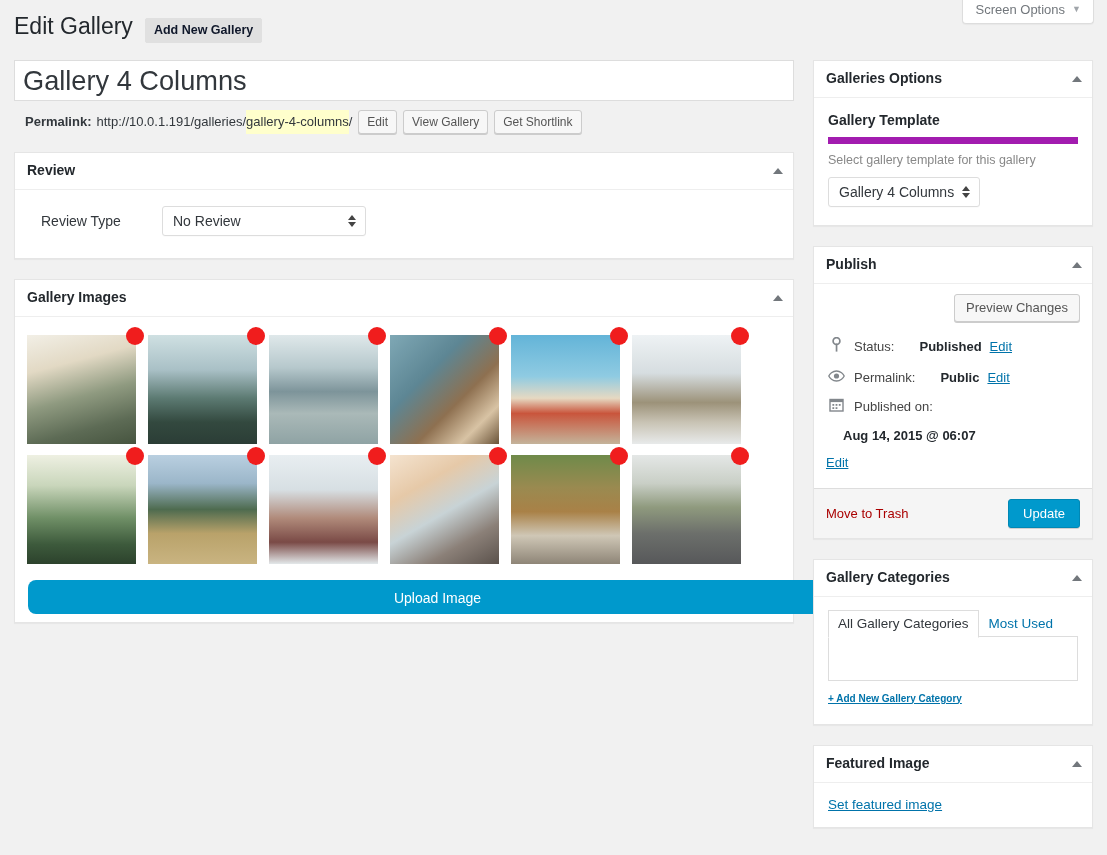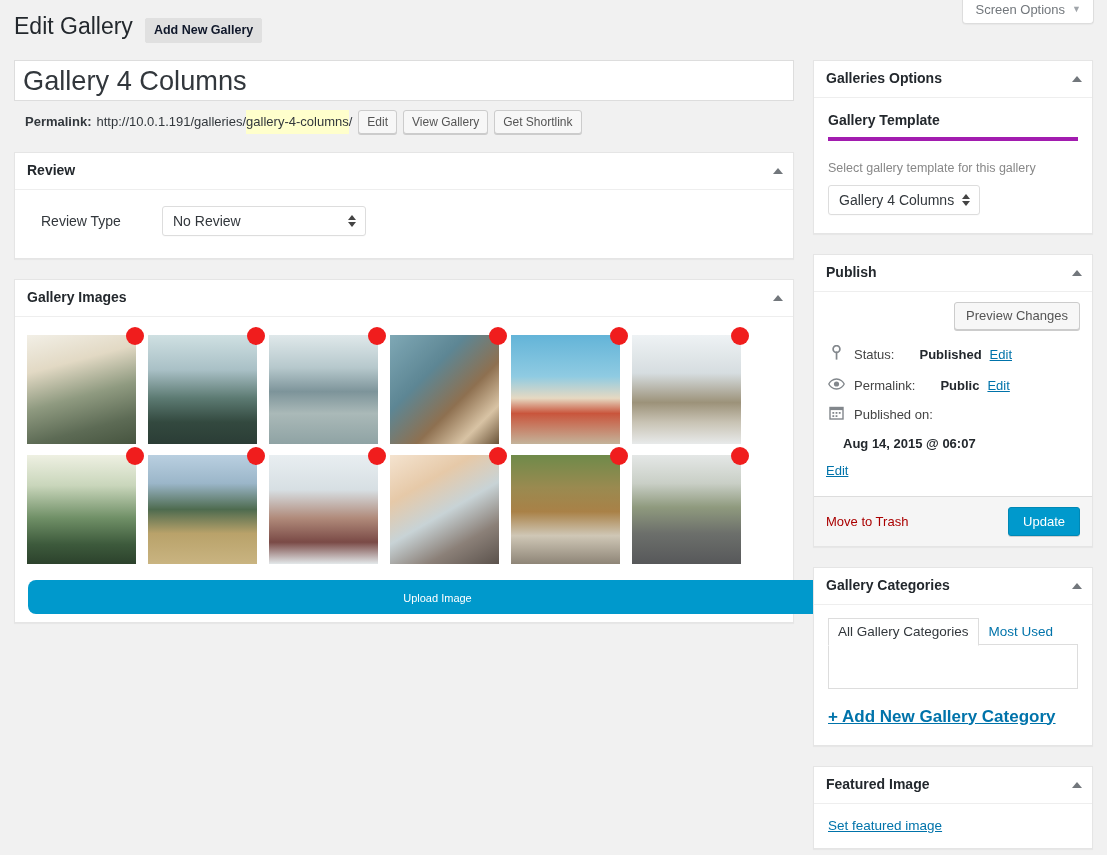--- a/index.html
+++ b/index.html
@@ -155,32 +155,32 @@
     position: absolute; top: -8px; right: -8px;
     width: 18px; height: 18px; border-radius: 50%;
     background: #f01d1d;
     cursor: pointer;
   }
   .upload-btn {
     display: block; width: 819px; margin: 10px 0 8px 13px;
     background: #0099cc; color: #fff;
     border: none; border-radius: 8px;
     height: 34px; line-height: 34px;
-    text-align: center; font-size: 11px;
+    text-align: center; font-size: 14px;
     font-family: "Liberation Sans", sans-serif;
     cursor: pointer;
   }
 
   
   .side-body { padding: 12px 14px 18px 14px; }
   .field-title {
     font-size: 14px; font-weight: bold; color: #23282d;
-    margin: 2px 0 20px 0;
+    margin: 2px 0 9px 0;
     padding-bottom: 9px;
-    border-bottom: 4px solid #a21caf;
+    border-bottom: 7px solid #a21caf;
   }
   .field-desc { font-size: 12.5px; color: #888; margin-bottom: 10px; }
 
   
   .publish-body { padding: 10px 12px 10px 12px; }
   .preview-row { display: flex; justify-content: flex-end; margin-bottom: 10px; }
   .preview-btn {
     font-size: 13px; line-height: 24px; height: 28px;
     padding: 0 11px;
     background: #f7f7f7; border: 1px solid #ccc;
@@ -219,22 +219,22 @@
   .cat-tab.active {
     background: #fff; color: #32373c;
     border: 1px solid #ddd; border-bottom-color: #fff;
   }
   .cat-tab.inactive { color: #0073aa; }
   .cat-panel {
     border: 1px solid #ddd; background: #fff;
     height: 45px; margin-top: -1px;
   }
   .add-cat-link {
-    display: inline-block; margin-top: 18px;
-    font-size: 17px; font-weight: bold;
+    display: inline-block; margin-top: 12px;
+    font-size: 10px; font-weight: bold;
     color: #0073aa; text-decoration: underline; cursor: pointer;
   }
 
   
   .feat-body { padding: 12px 14px 14px 14px; }
   .feat-link { font-size: 13.5px; color: #0073aa; text-decoration: underline; cursor: pointer; }
 </style>
 </head>
 <body>
 

